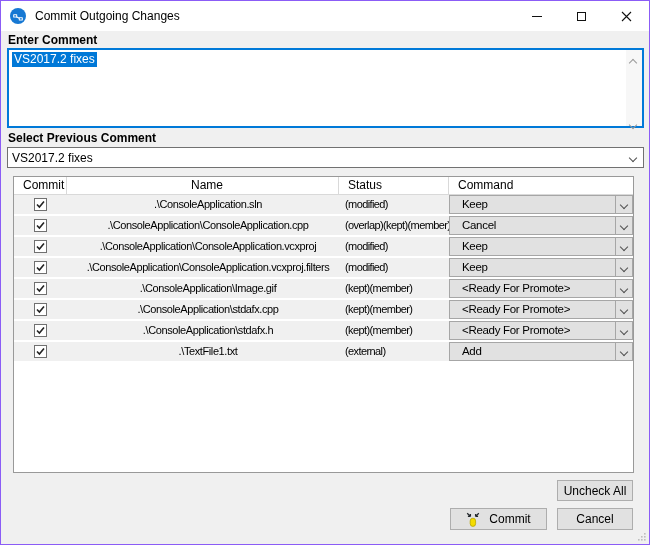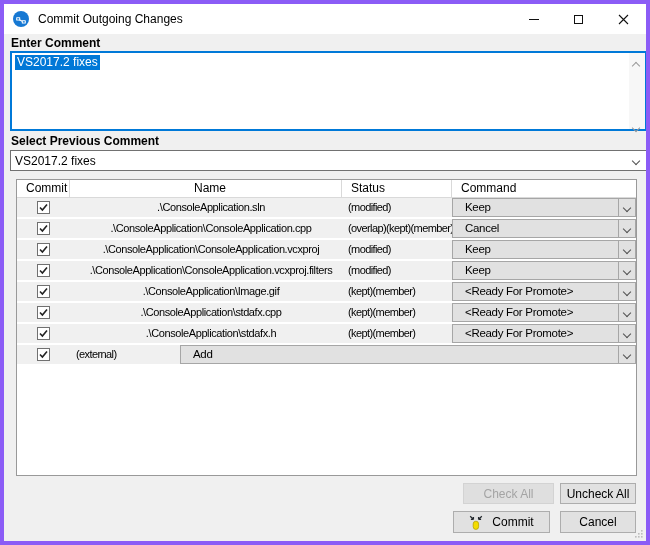--- a/index.html
+++ b/index.html
@@ -1,19 +1,19 @@
 <!DOCTYPE html>
 <html><head>
 <meta charset="utf-8">
 <style>
   html,body { margin:0; padding:0; background:#fff; }
   * { box-sizing:border-box; cursor:default; user-select:none; }
   .dialog {
     position:relative; width:650px; height:545px;
-    border:4px solid #8b5cf6; background:#f0f0f0;
+    border:1px solid #8b5cf6; background:#f0f0f0;
     font-family:"Liberation Sans", sans-serif; font-size:12px; color:#000;
     overflow:hidden;
   }
   
   .titlebar { position:absolute; top:0; left:0; right:0; height:30px; background:#fff; display:flex; align-items:center; }
   .app-icon { margin-left:9px; width:16px; height:16px; flex:0 0 auto; }
   .title-text { margin-left:9px; font-size:12px; }
   .win-btns { margin-left:auto; display:flex; height:29px; }
   .win-btn { width:45px; height:29px; display:flex; align-items:center; justify-content:center; }
   .glyph-min { width:10px; height:0; border-top:1px solid #111; }
@@ -254,34 +254,34 @@
     </div>
   </div>
   <div class="trow">
     <div class="cell c-commit">
       <span class="checkbox">
               <svg width="11" height="11" viewBox="0 0 11 11">
                 <polyline points="2,5.5 4.4,8 9,2.6" fill="none" stroke="#222" stroke-width="1.6"></polyline>
               </svg>
             </span>
     </div>
+    <div class="cell c-name">.\TextFile1.txt</div>
     <div class="cell c-status">(external)</div>
     <div class="cell c-command">
       <div class="combo">
         <span class="combo-val">Add</span>
         <span class="combo-btn">
                 <i class="chev down dark"></i>
               </span>
       </div>
     </div>
   </div>
       </div>
   </div>
 
-  <button class="btn btn-checkall disabled" disabled="">Check All</button>
   <button class="btn btn-uncheckall">Uncheck All</button>
   <button class="btn btn-commit">
     <svg width="16" height="15" viewBox="0 0 16 15">
       <path d="M1.2 1.2 L4.4 4.4 M4.4 4.4 L4.4 1.9 M4.4 4.4 L1.9 4.4" stroke="#24292e" stroke-width="1.3" fill="none"></path>
       <path d="M12.8 1.2 L9.6 4.4 M9.6 4.4 L9.6 1.9 M9.6 4.4 L12.1 4.4" stroke="#24292e" stroke-width="1.3" fill="none"></path>
       <rect x="4.2" y="6.2" width="5.4" height="8.2" rx="2.7" fill="#f4dc00" stroke="#b7a400" stroke-width="0.8"></rect>
     </svg>
     <span>Commit</span>
   </button>
   <button class="btn btn-cancel">Cancel</button>

